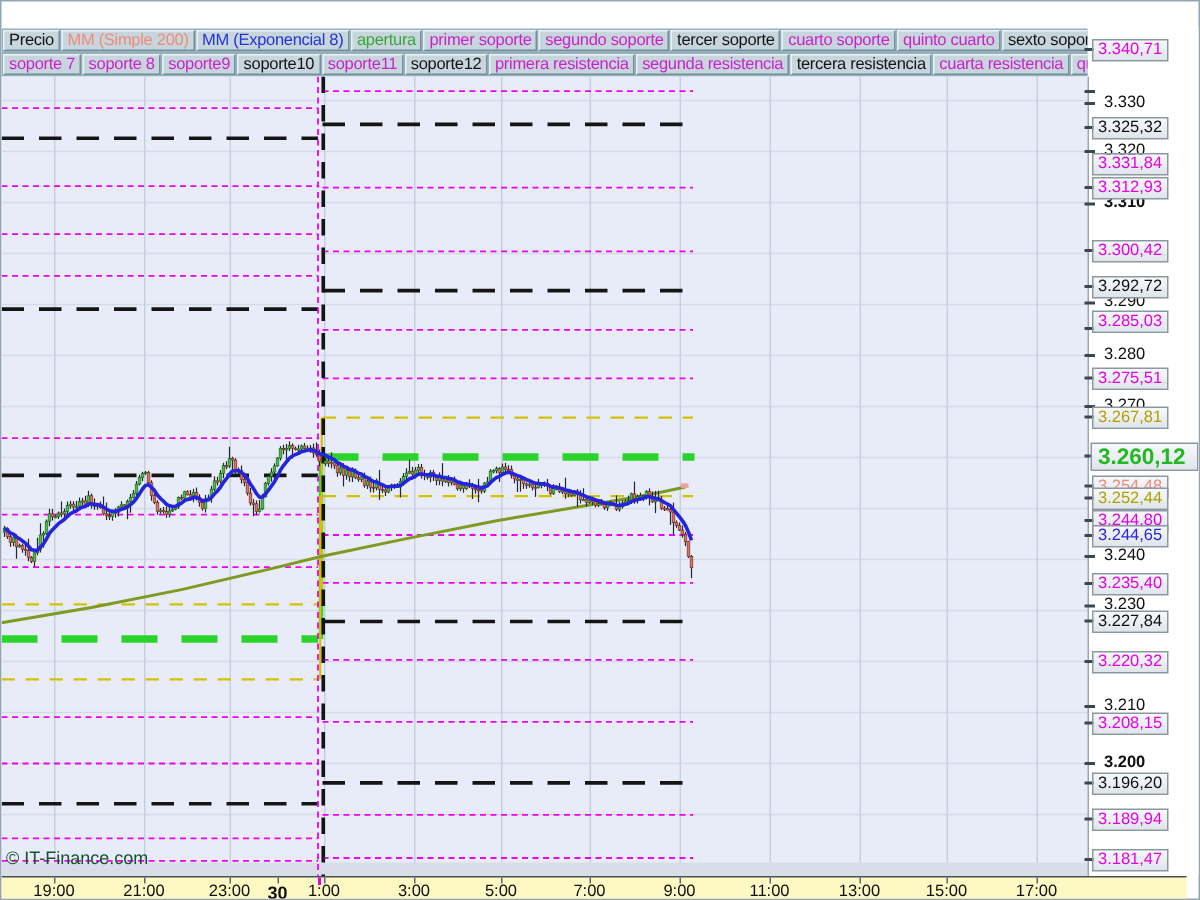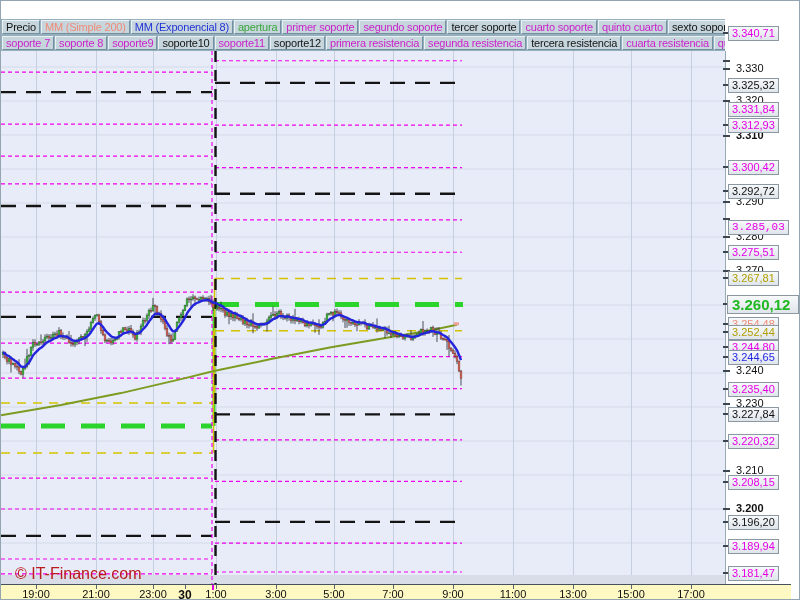--- a/index.html
+++ b/index.html
@@ -20,21 +20,21 @@
   .legend{position:absolute;top:18px;left:0;width:724px;height:32px;background:#96afbc;overflow:hidden;text-align:center;}
   .lrow{display:flex;height:15px;margin-bottom:1px;overflow:hidden;}
   .chip{flex:0 0 auto;display:flex;align-items:center;padding:0 3px;margin-left:1px;margin-top:1px;
     background:#c7d6dd;border:1px solid #72909f;border-top-color:#e9f1f5;border-left-color:#e9f1f5;
     font-size:11px;letter-spacing:-0.2px;white-space:nowrap;cursor:pointer;}
   .t-black{color:#141414}.t-magenta{color:#cb21cb}.t-salmon{color:#ef8b78}
   .t-blue{color:#2333d6}.t-green{color:#3aa63a}
   
   .chart{position:absolute;top:50px;left:0;width:725px;height:533px;background:#e8ecf8;}
   .chart svg{position:absolute;inset:0;display:block;}
-  .watermark{position:absolute;left:14px;top:514px;font-size:16px;color:#b91c1c;}
+  .watermark{position:absolute;left:3px;top:514px;font-size:12px;color:#14532d;}
   
   .price-axis{position:absolute;top:18px;left:725px;width:75px;height:565px;background:#fff;overflow:visible;}
   .plabel{position:absolute;left:2px;height:13px;line-height:13px;padding:0 3px;font-size:11px;white-space:nowrap;
     background:linear-gradient(#f7f9fb,#dfe5eb);border:1px solid #8b98a2;}
   .plabel.plain{background:none;border:none;left:7px;color:#101010;}
   .plabel.plain.bold{font-weight:bold;}
   .p-magenta{color:#e600e6}.p-black{color:#101010}.p-olive{color:#b1a000}
   .p-salmon{color:#ef8b78}.p-blue{color:#2525e8}
   .p-green-big{color:#22b822;font-size:15px;font-weight:bold;height:17px;line-height:17px;left:1px;width:64px;padding:0 2px 0 4px;}
   .ptick{position:absolute;left:-3px;width:7px;height:2px;background:#3c4650;}
@@ -654,21 +654,21 @@
       <div class="plabel p-magenta" style="top: 35px; margin-top: 48px;">3.331,84</div>
       <div class="ptick" style="top: 65px;"></div>
       <div class="plabel p-black" style="top: 59px;">3.325,32</div>
       <div class="ptick" style="top: 105px;"></div>
       <div class="plabel p-magenta" style="top: 99px;">3.312,93</div>
       <div class="ptick" style="top: 147px;"></div>
       <div class="plabel p-magenta" style="top: 141px;">3.300,42</div>
       <div class="ptick" style="top: 171px;"></div>
       <div class="plabel p-black" style="top: 165px;">3.292,72</div>
       <div class="ptick" style="top: 199px;"></div>
-      <div class="plabel p-magenta" style="top: 201px; font-family: Liberation Mono, monospace;">3.285,03</div>
+      <div class="plabel p-magenta" style="top: 188px;">3.285,03</div>
       <div class="ptick" style="top: 232px;"></div>
       <div class="plabel p-magenta" style="top: 226px; text-align: right;">3.275,51</div>
       <div class="ptick" style="top: 258px;"></div>
       <div class="plabel p-olive" style="top: 252px;">3.267,81</div>
       <div class="ptick" style="top: 304px;"></div>
       <div class="plabel p-salmon" style="top: 298px;">3.254,48</div>
       <div class="ptick" style="top: 312px;"></div>
       <div class="plabel p-olive" style="top: 306px;">3.252,44</div>
       <div class="ptick" style="top: 327px;"></div>
       <div class="plabel p-magenta" style="top: 321px;">3.244,80</div>

